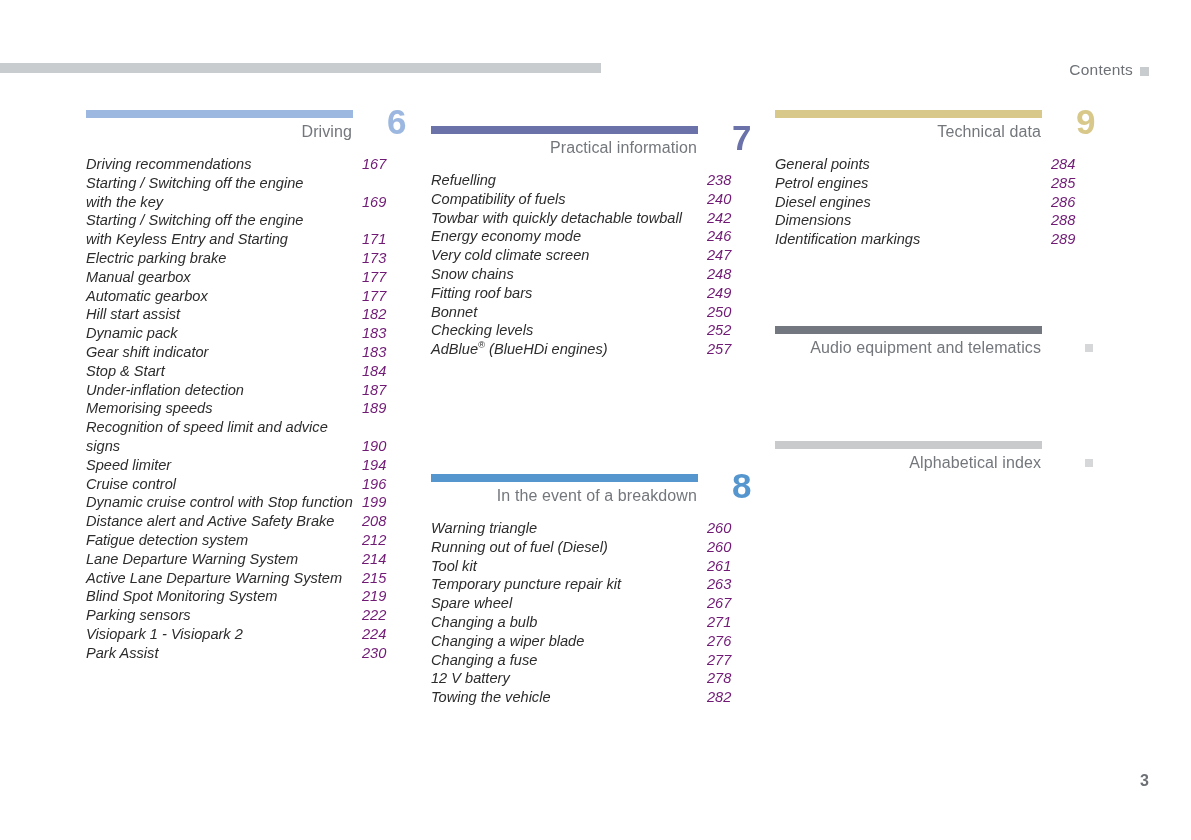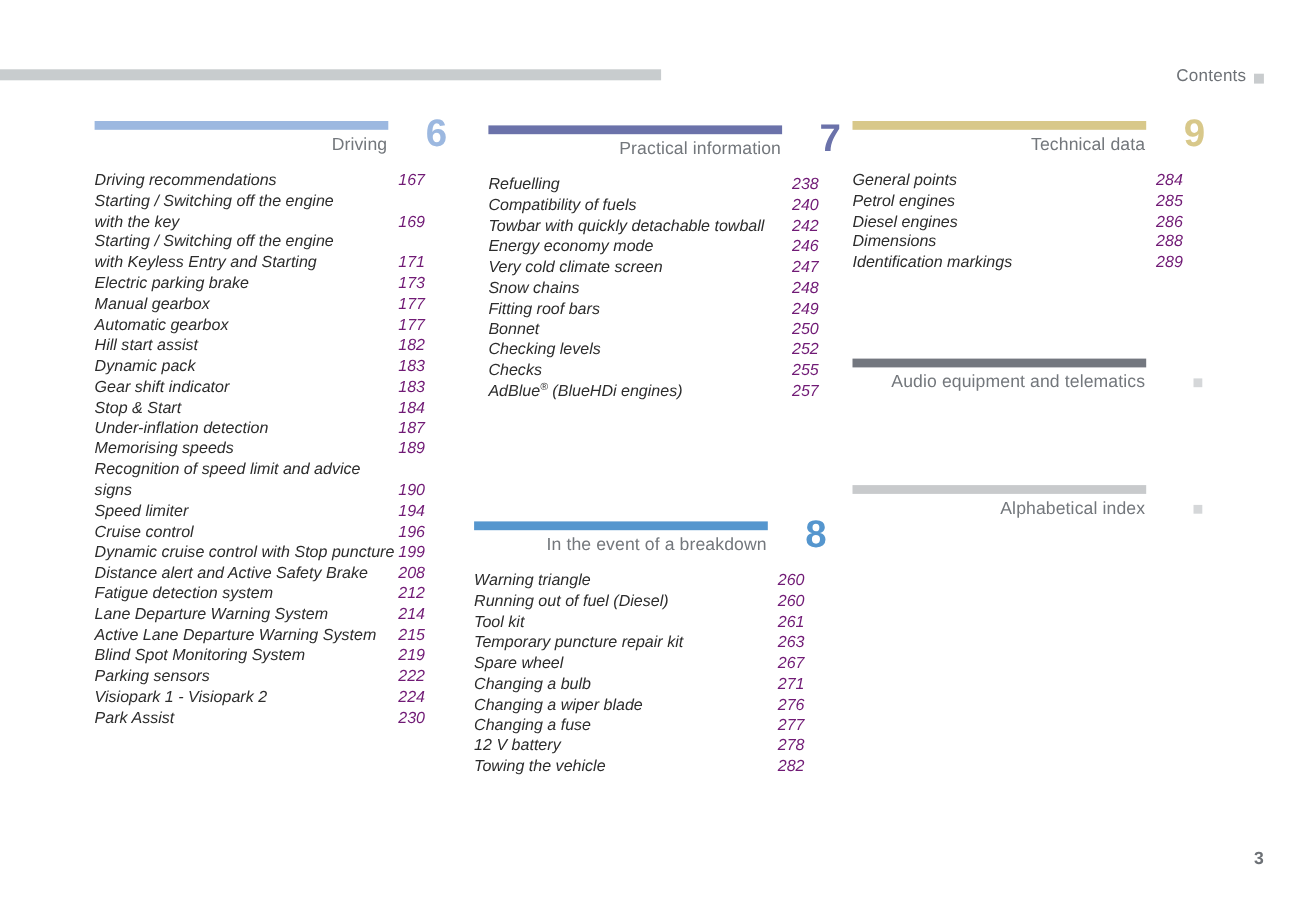--- a/index.html
+++ b/index.html
@@ -217,21 +217,21 @@
           </div>
           <div class="entry">
             <span class="label">Speed limiter</span>
             <span class="page">194</span>
           </div>
           <div class="entry">
             <span class="label">Cruise control</span>
             <span class="page">196</span>
           </div>
           <div class="entry">
-            <span class="label">Dynamic cruise control with Stop puncture</span>
+            <span class="label">Dynamic cruise control with Stop function</span>
             <span class="page">199</span>
           </div>
           <div class="entry">
             <span class="label">Distance alert and Active Safety Brake</span>
             <span class="page">208</span>
           </div>
           <div class="entry">
             <span class="label">Fatigue detection system</span>
             <span class="page">212</span>
           </div>
@@ -256,21 +256,21 @@
             <span class="page">224</span>
           </div>
           <div class="entry">
             <span class="label">Park Assist</span>
             <span class="page">230</span>
           </div>
         </div>
       </div>
     </div>
   <div class="col col-2">
-      <div class="section" style="position: absolute; left: 0px; width: 320px; top: 4px; margin-left: 13px;">
+      <div class="section" style="position: absolute; left: 0px; width: 320px; top: 16px;">
         <div class="sec-rule" style="background: rgb(107, 114, 170);"></div>
         <div class="sec-head">
           <div class="sec-title">Practical information</div>
           <div class="sec-num" style="color: rgb(107, 114, 170);">7</div>
         </div>
         <div class="entries">
           <div class="entry">
             <span class="label">Refuelling</span>
             <span class="page">238</span>
           </div>
@@ -298,24 +298,20 @@
             <span class="label">Fitting roof bars</span>
             <span class="page">249</span>
           </div>
           <div class="entry">
             <span class="label">Bonnet</span>
             <span class="page">250</span>
           </div>
           <div class="entry">
             <span class="label">Checking levels</span>
             <span class="page">252</span>
-          </div>
-          <div class="entry">
-            <span class="label">Checks</span>
-            <span class="page">255</span>
           </div>
           <div class="entry">
             <span class="label">AdBlue<sup class="reg">®</sup> (BlueHDi engines)</span>
             <span class="page">257</span>
           </div>
         </div>
       </div>
       <div class="section" style="position: absolute; left: 0px; width: 320px; top: 364px;">
         <div class="sec-rule" style="background: rgb(85, 150, 206);"></div>
         <div class="sec-head">

